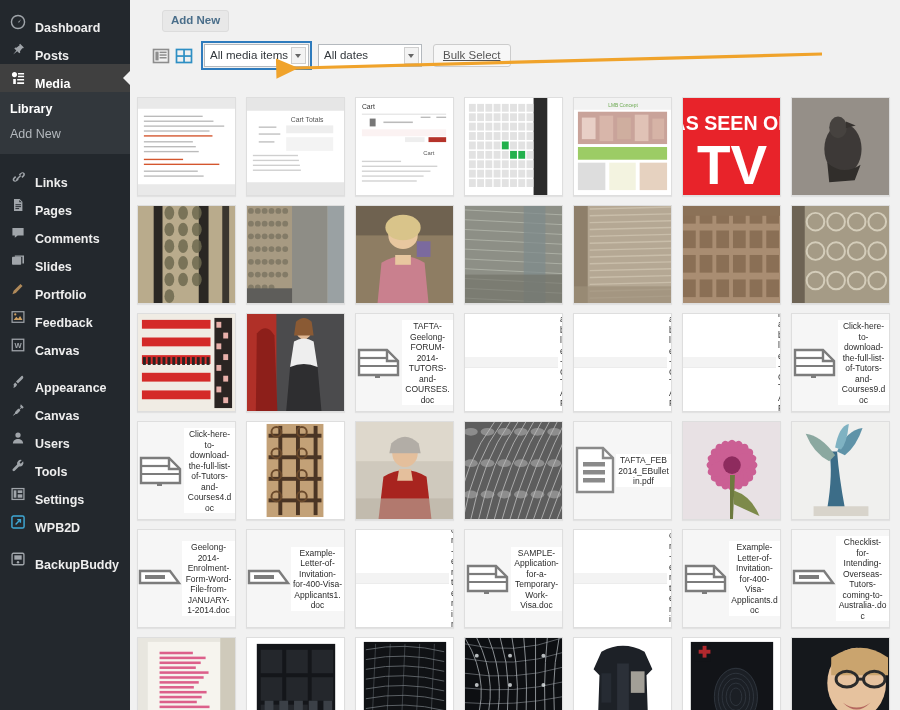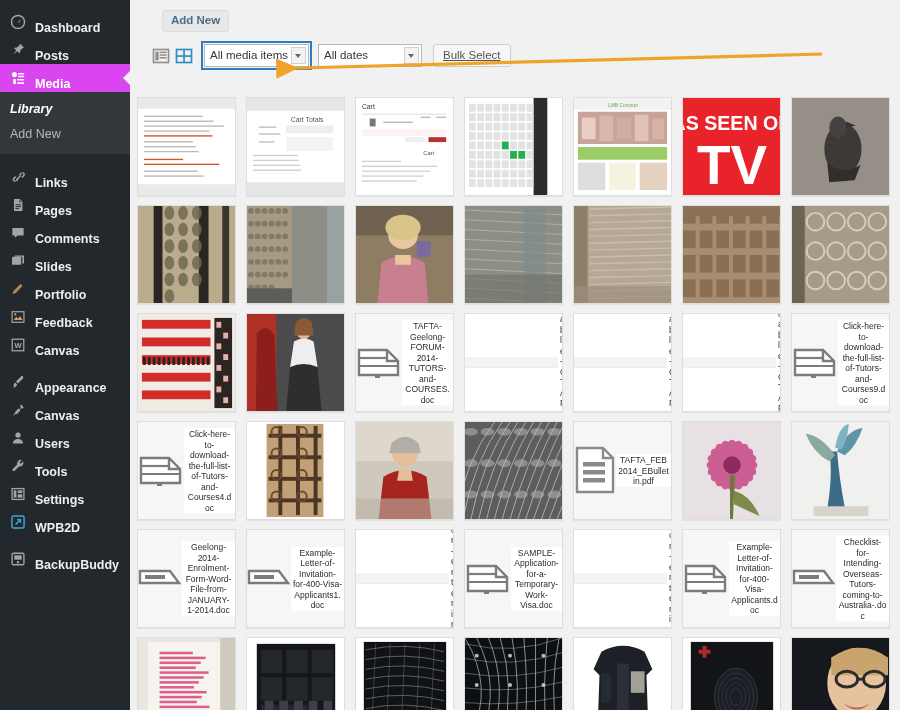--- a/index.html
+++ b/index.html
@@ -26,39 +26,39 @@
   .menu-item {
     display: flex; align-items: center;
     height: 28px;
     padding-left: 10px;
     color: #eee;
     font-weight: bold;
     position: relative;
   }
   .menu-item .mlabel { margin-left: 9px; line-height: 1; margin-top: 12px; }
   .menu-item.current {
-    background: #d946ef;
+    background: #404040;
     color: #fff;
   }
   .menu-item.current .arrow-pointer {
     position: absolute; right: -1px; top: 50%;
     margin-top: -8px;
     width: 0; height: 0;
     border-top: 8px solid transparent;
     border-bottom: 8px solid transparent;
     border-right: 8px solid #f1f1f1;
   }
   .submenu { background: #32373c; padding: 5px 0 7px 0; }
   .submenu .sub-item {
     padding: 4px 0 4px 10px;
     font-size: 12.5px;
     color: #b4b9be;
     line-height: 17px;
   }
-  .submenu .sub-item.cur { color: #fff; font-weight: bold; font-style: italic; }
+  .submenu .sub-item.cur { color: #fff; font-weight: bold; }
   .menu-gap { height: 9px; }
 
   .icon {
     width: 16px; height: 16px;
     display: inline-flex; align-items: center; justify-content: center;
     flex: 0 0 16px;
   }
   .icon svg { display: block; }
   .collapse {
     color: #b4b9be; font-weight: normal;

